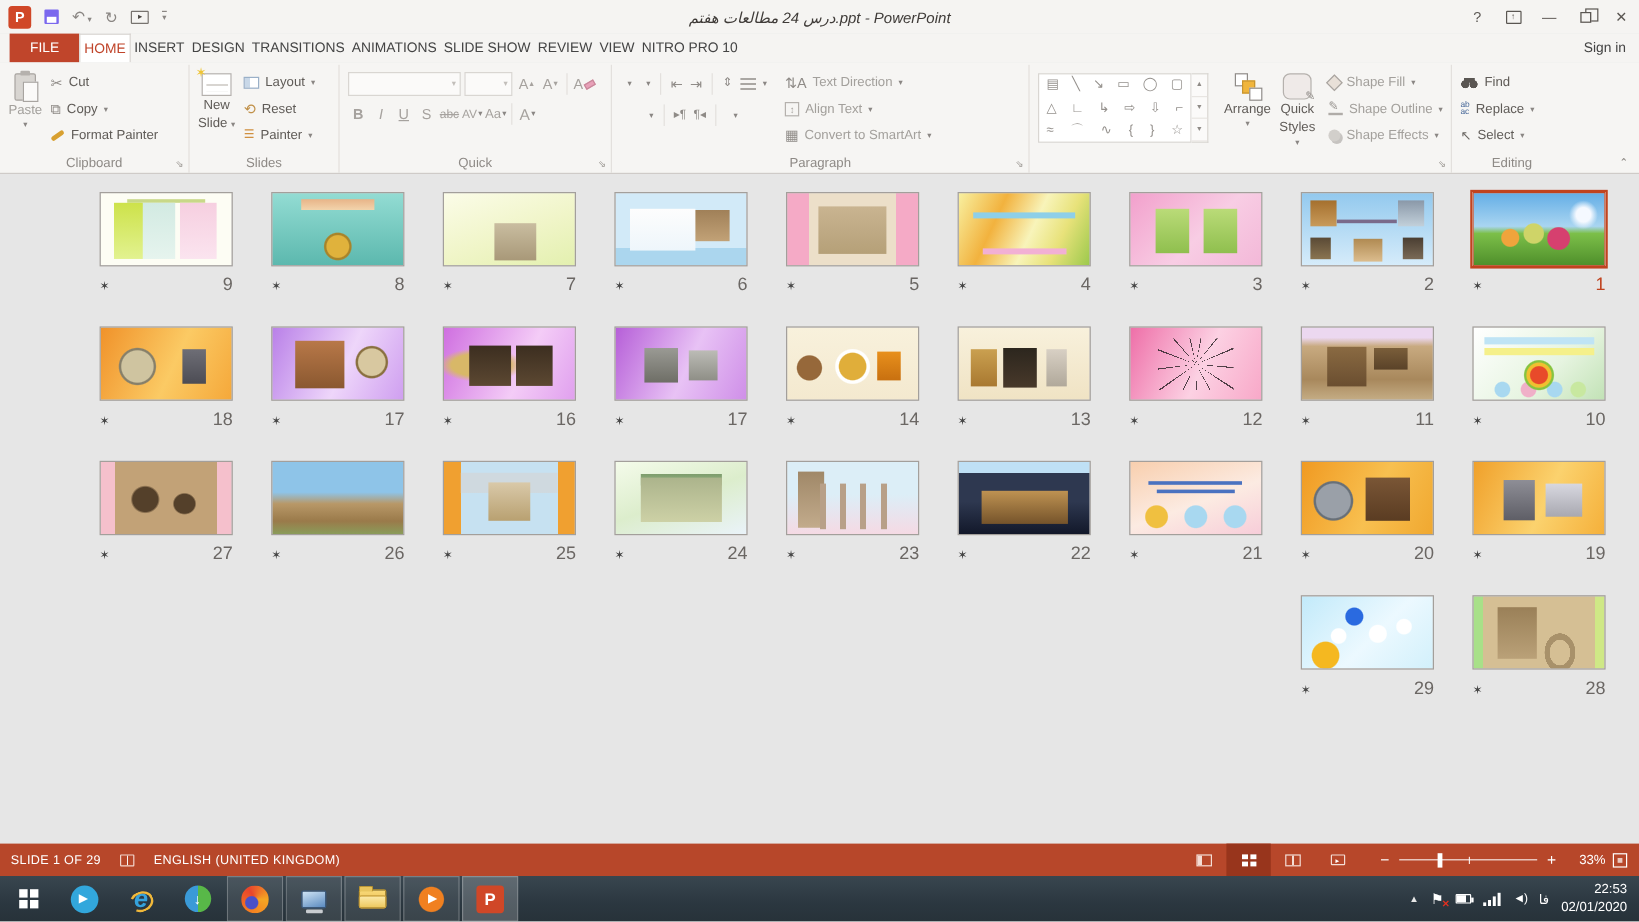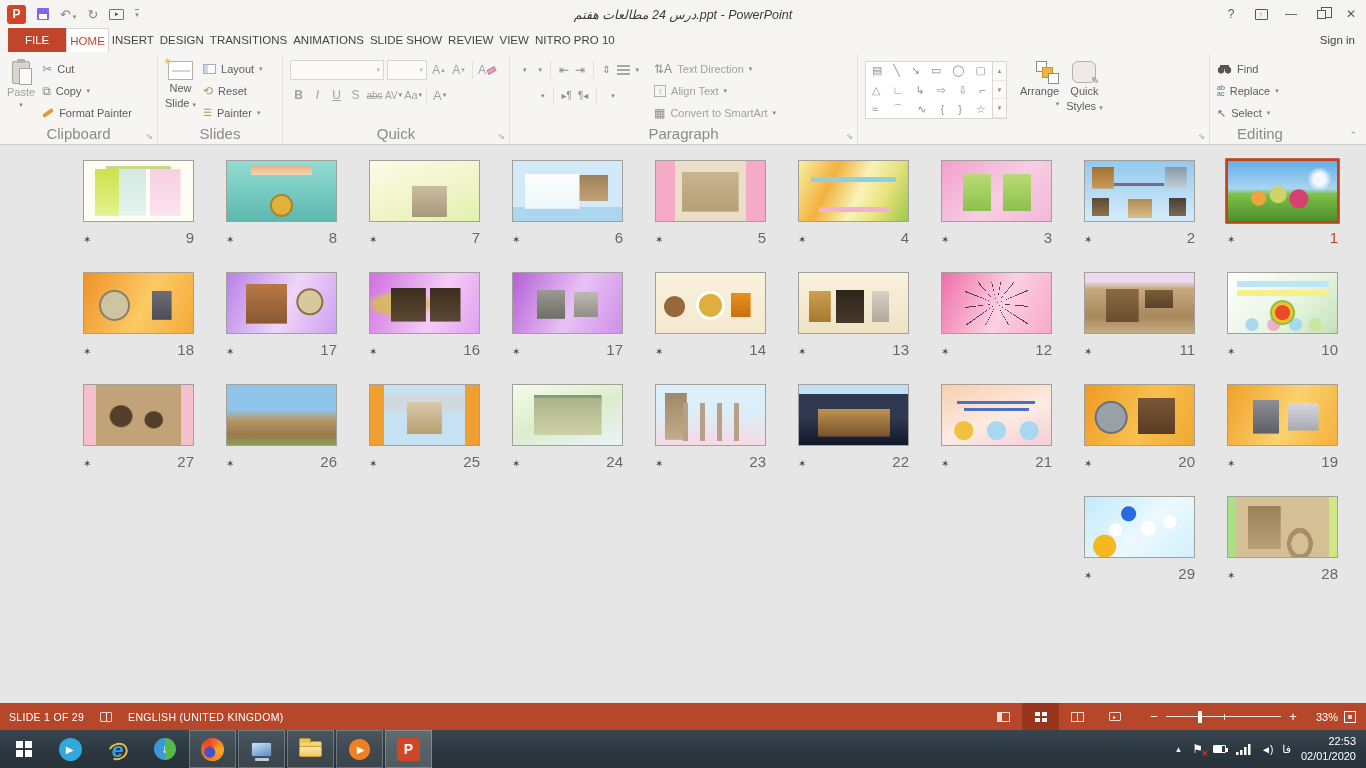--- a/index.html
+++ b/index.html
@@ -26,21 +26,21 @@
   
   .tabrow { height:24px; background:#f5f4f2; display:flex; align-items:stretch; padding-left:8px; position:relative; font-size:11.5px; }
   .tab { display:flex; align-items:center; padding:0 3px; color:#444; cursor:default; }
   .tab.file { background:#c0452b; color:#fff; padding:0 17px; }
   .tab.active { background:#fff; color:#c0452b; border:1px solid #d8d4d0; border-bottom:0; }
   .signin { position:absolute; right:11px; top:0; height:100%; display:flex; align-items:center; font-size:11.5px; color:#444; }
 
   
   .ribbon { height:93px; background:#f6f5f3; border-bottom:1px solid #cfcbc8; display:flex; position:relative; padding-top:2px; }
   .rgroup { position:relative; border-right:1px solid #e3e0dd; padding:4px 7px 16px 7px; display:flex; gap:7px; align-items:flex-start; }
-  .glabel { position:absolute; bottom:2px; left:0; right:0; text-align:center; font-size:15px; color:#8e8a86; }
+  .glabel { position:absolute; bottom:2px; left:0; right:0; text-align:center; font-size:11px; color:#8e8a86; }
   .launcher { position:absolute; bottom:3px; right:4px; font-size:8px; color:#9a9691; }
   .bigbtn { display:flex; flex-direction:column; align-items:center; gap:2px; font-size:11px; color:#5f5b57; text-align:center; padding-top:3px; line-height:1.15; }
   .bigbtn.dis { color:#a3a09c; }
   .vcol { display:flex; flex-direction:column; justify-content:flex-start; }
   .srow { display:flex; align-items:center; gap:5px; height:22px; font-size:11px; color:#5f5b57; white-space:nowrap; }
   .srow.dis { color:#a3a09c; }
   .caret { font-size:7px; color:#8a8683; }
   .icg { color:#8f8b87; font-size:12px; line-height:1; }
   .pasteic { width:18px; height:23px; background:#d8d5d1; border:1px solid #a8a4a0; border-radius:2px; position:relative; }
   .pasteic::before { content:""; position:absolute; top:-3px; left:4px; width:8px; height:4px; background:#b5b1ad; border-radius:1px; }
@@ -365,33 +365,50 @@
             <span>}</span>
             <span>☆</span>
           </div>
       </div>
       <div class="galscroll">
           <span>▲</span>
           <span>▼</span>
           <span>▼</span>
         </div>
     </div>
-    <div class="bigbtn" style="margin-left:6px;align-items:flex-end;">
+    <div class="bigbtn" style="margin-left:6px;">
       <span class="arrangeic">
           <i></i>
           <i></i>
           <i></i>
         </span>
       <span>Arrange</span>
         <span class="caret">▾</span>
     </div>
     <div class="bigbtn">
       <span class="qstyleic"></span>
       <span>Quick</span>
       <span><span>Styles</span> <span class="caret">▾</span></span>
+    </div>
+    <div class="vcol" style="margin-left:4px;">
+      <div class="srow dis">
+          <span class="bucket"></span>
+          <span>Shape Fill</span>
+          <span class="caret">▾</span>
+        </div>
+      <div class="srow dis">
+          <span class="outlineic">✎</span>
+          <span>Shape Outline</span>
+          <span class="caret">▾</span>
+        </div>
+      <div class="srow dis">
+          <span class="effectsic"></span>
+          <span>Shape Effects</span>
+          <span class="caret">▾</span>
+        </div>
     </div>
     <div class="launcher">⇘</div>
   </div>
 
   <div class="rgroup" style="width:100px; border-right:0;">
     <div class="vcol">
       <div class="srow">
           <span class="binoc"></span>
           <span>Find</span>
         </div>

